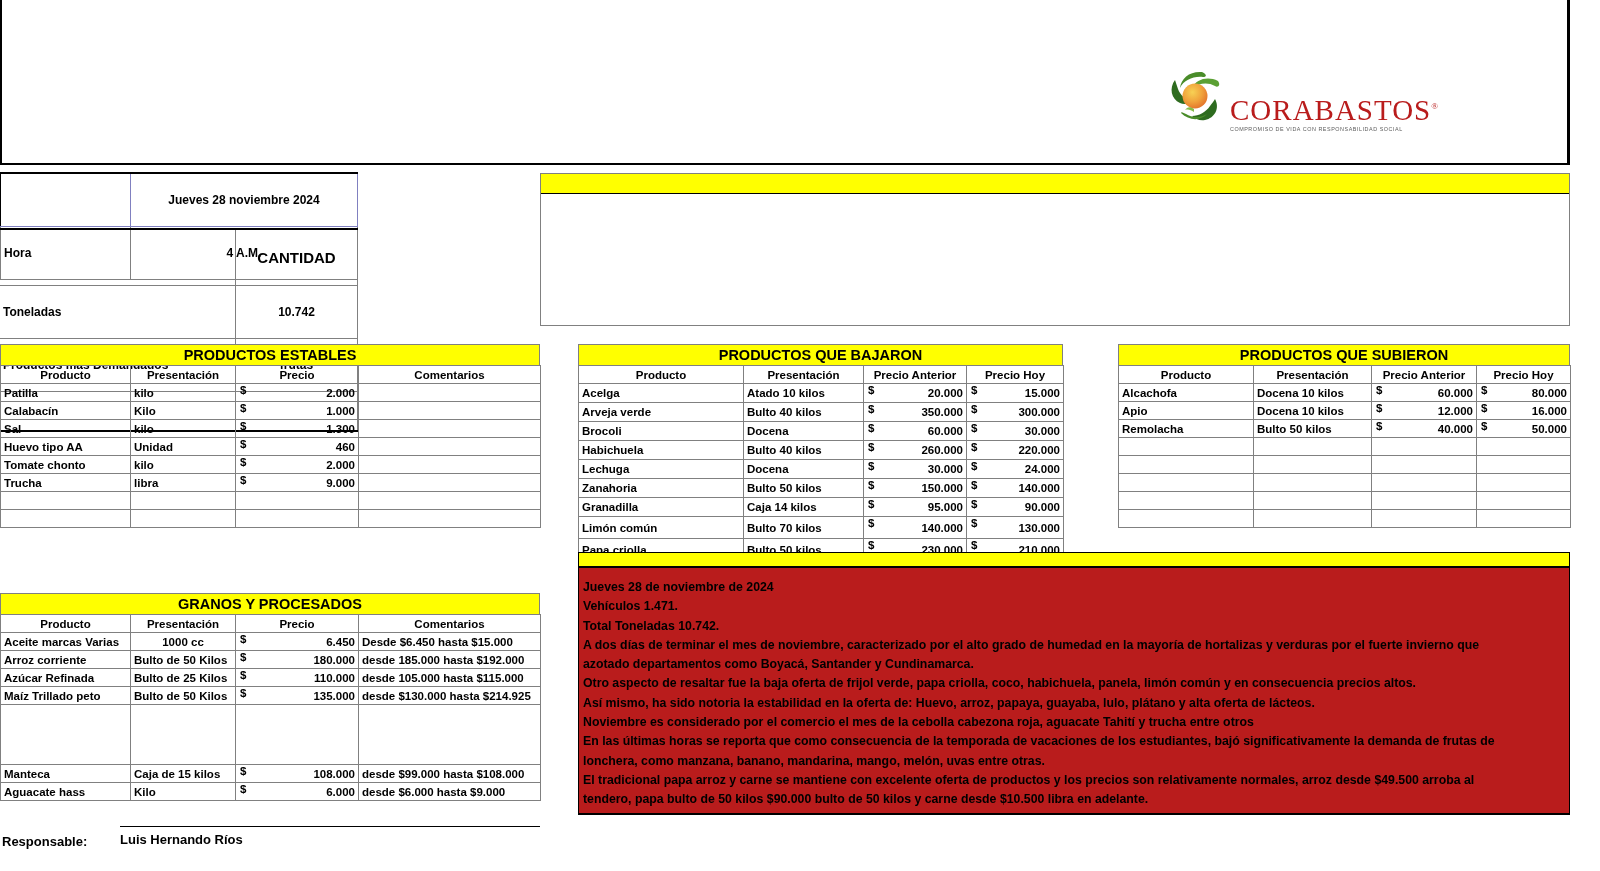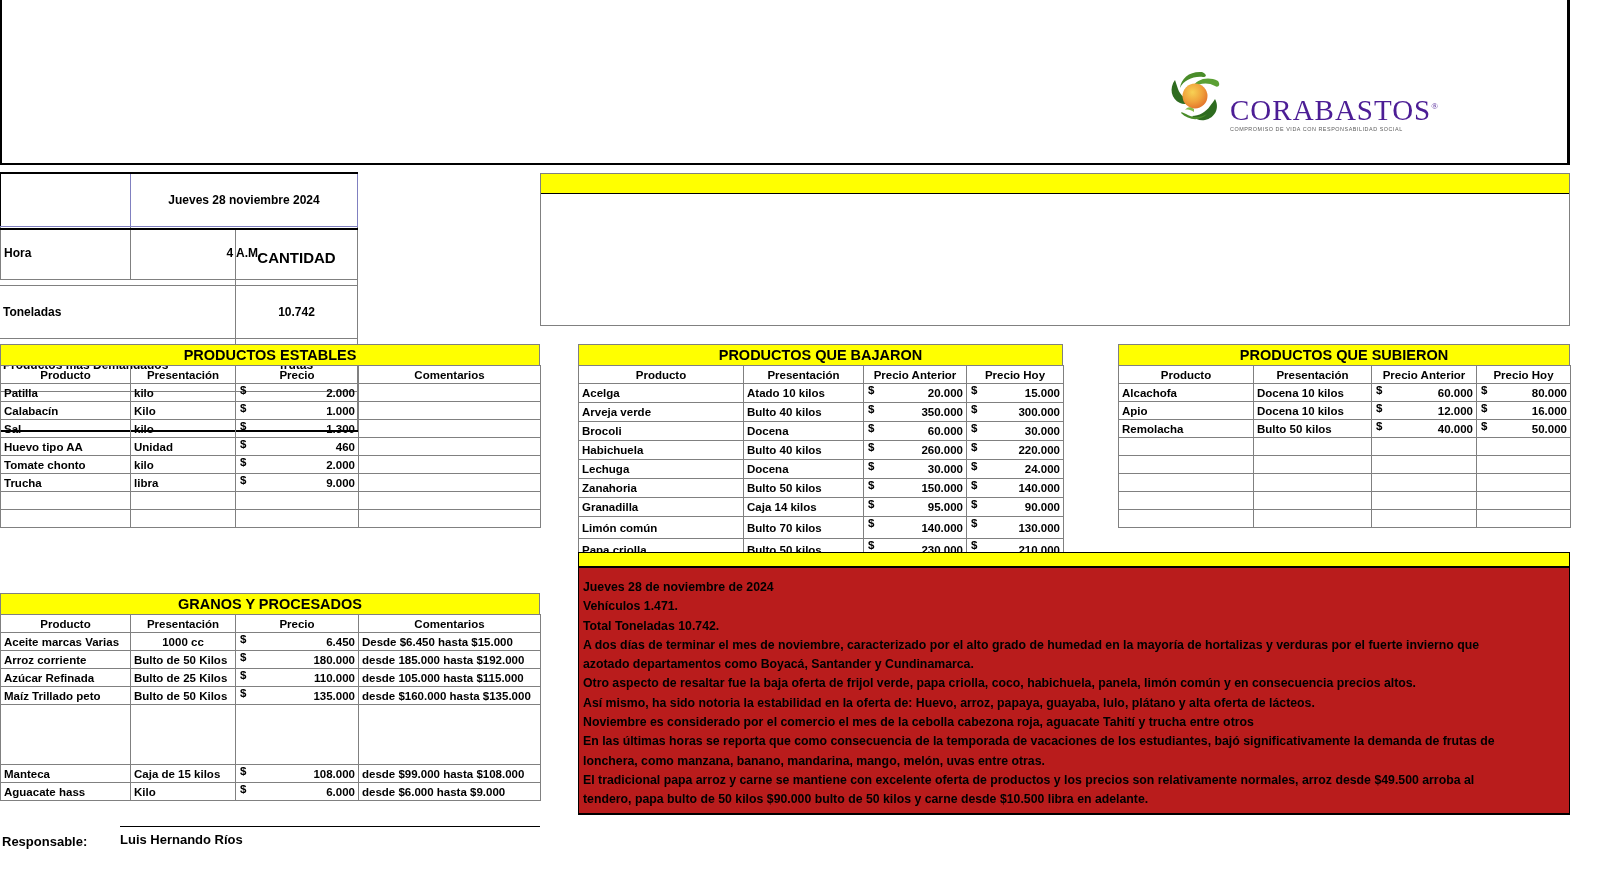--- a/index.html
+++ b/index.html
@@ -53,21 +53,21 @@
     flex: 0 0 auto;
   }
   .logo-text {
     margin-left: 6px;
     line-height: 1;
   }
   .logo-title {
     font-family: "Liberation Serif", serif;
     font-size: 29px;
     letter-spacing: 1px;
-    color: #4c1d95;
+    color: #b91c1c;
     font-weight: 400;
     position: relative;
     display: inline-block;
     margin-top: 36px;
   }
   .logo-reg {
     font-size: 9px;
     vertical-align: super;
   }
   .logo-tag {
@@ -592,21 +592,21 @@
         <tr>
           <td class="name">Azúcar Refinada</td>
           <td class="pres">Bulto de 25 Kilos</td>
           <td class="money"><span class="cur">$</span>110.000</td>
           <td class="com">desde 105.000 hasta $115.000</td>
         </tr>
         <tr>
           <td class="name">Maíz Trillado peto</td>
           <td class="pres">Bulto de 50 Kilos</td>
           <td class="money"><span class="cur">$</span>135.000</td>
-          <td class="com">desde $160.000 hasta $135.000</td>
+          <td class="com">desde $130.000 hasta $214.925</td>
         </tr>
         <tr style="height: 60px;">
           <td class="name" style="height: 60px;"></td>
           <td class="pres" style="height: 60px;"></td>
           <td class="money" style="height: 60px;"></td>
           <td class="com" style="height: 60px;"></td>
         </tr>
         <tr>
           <td class="name">Manteca</td>
           <td class="pres">Caja de 15 kilos</td>

